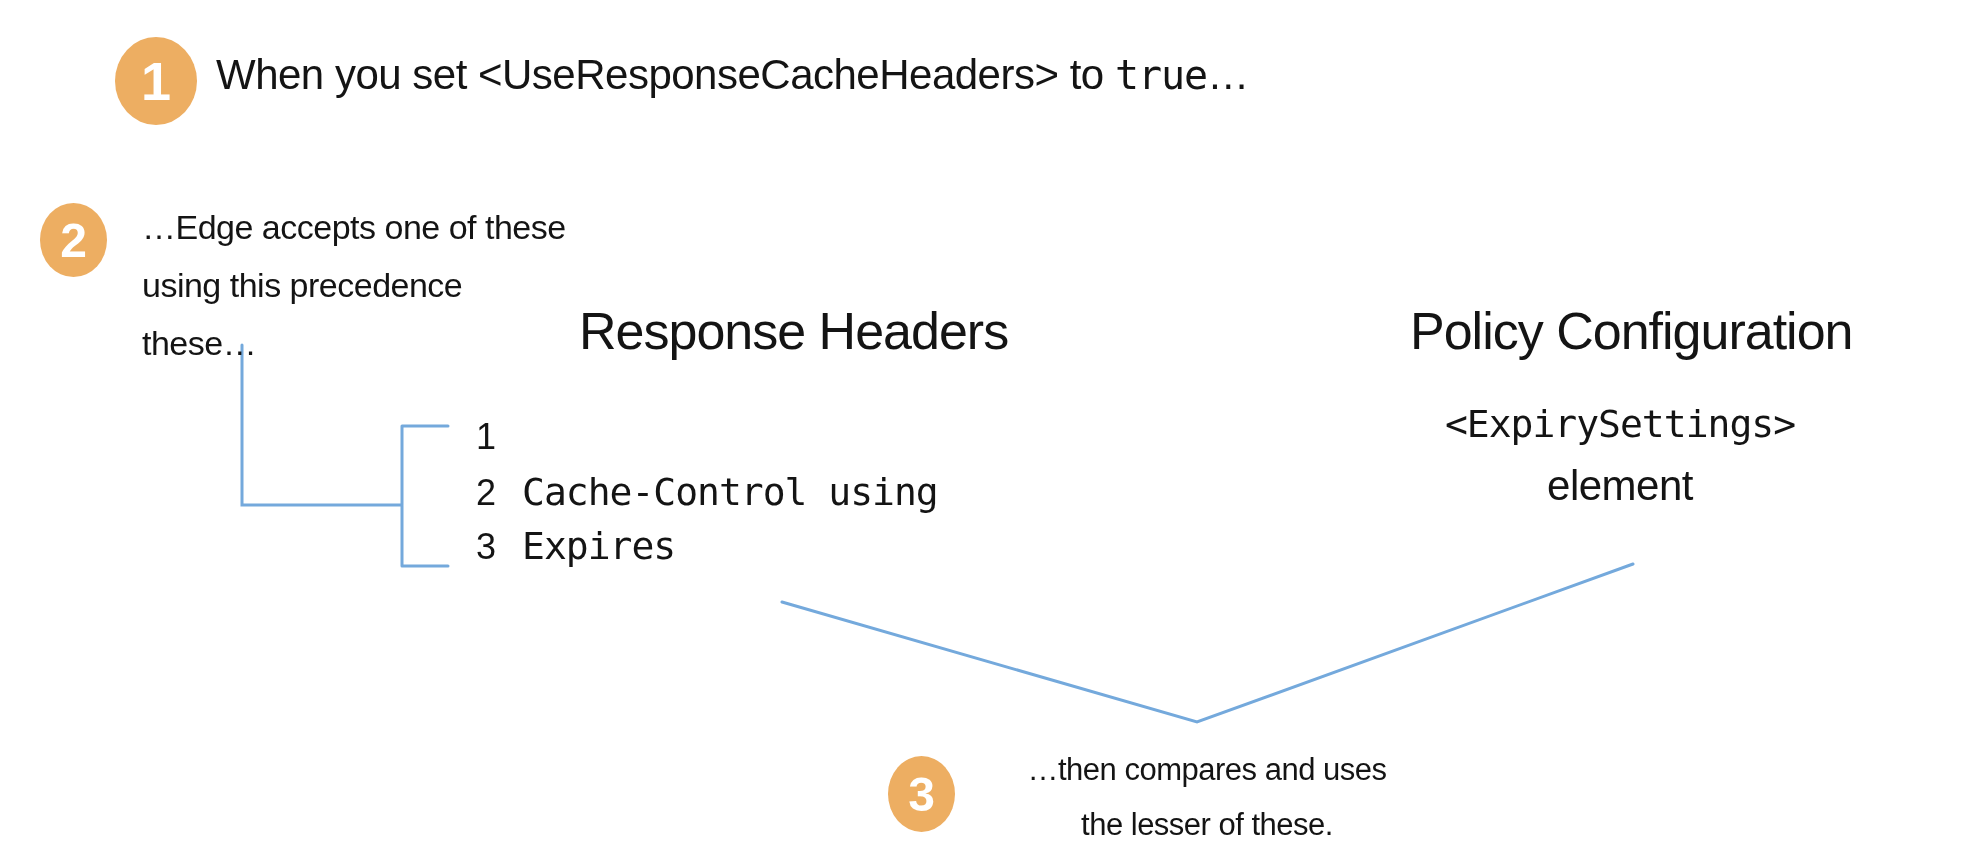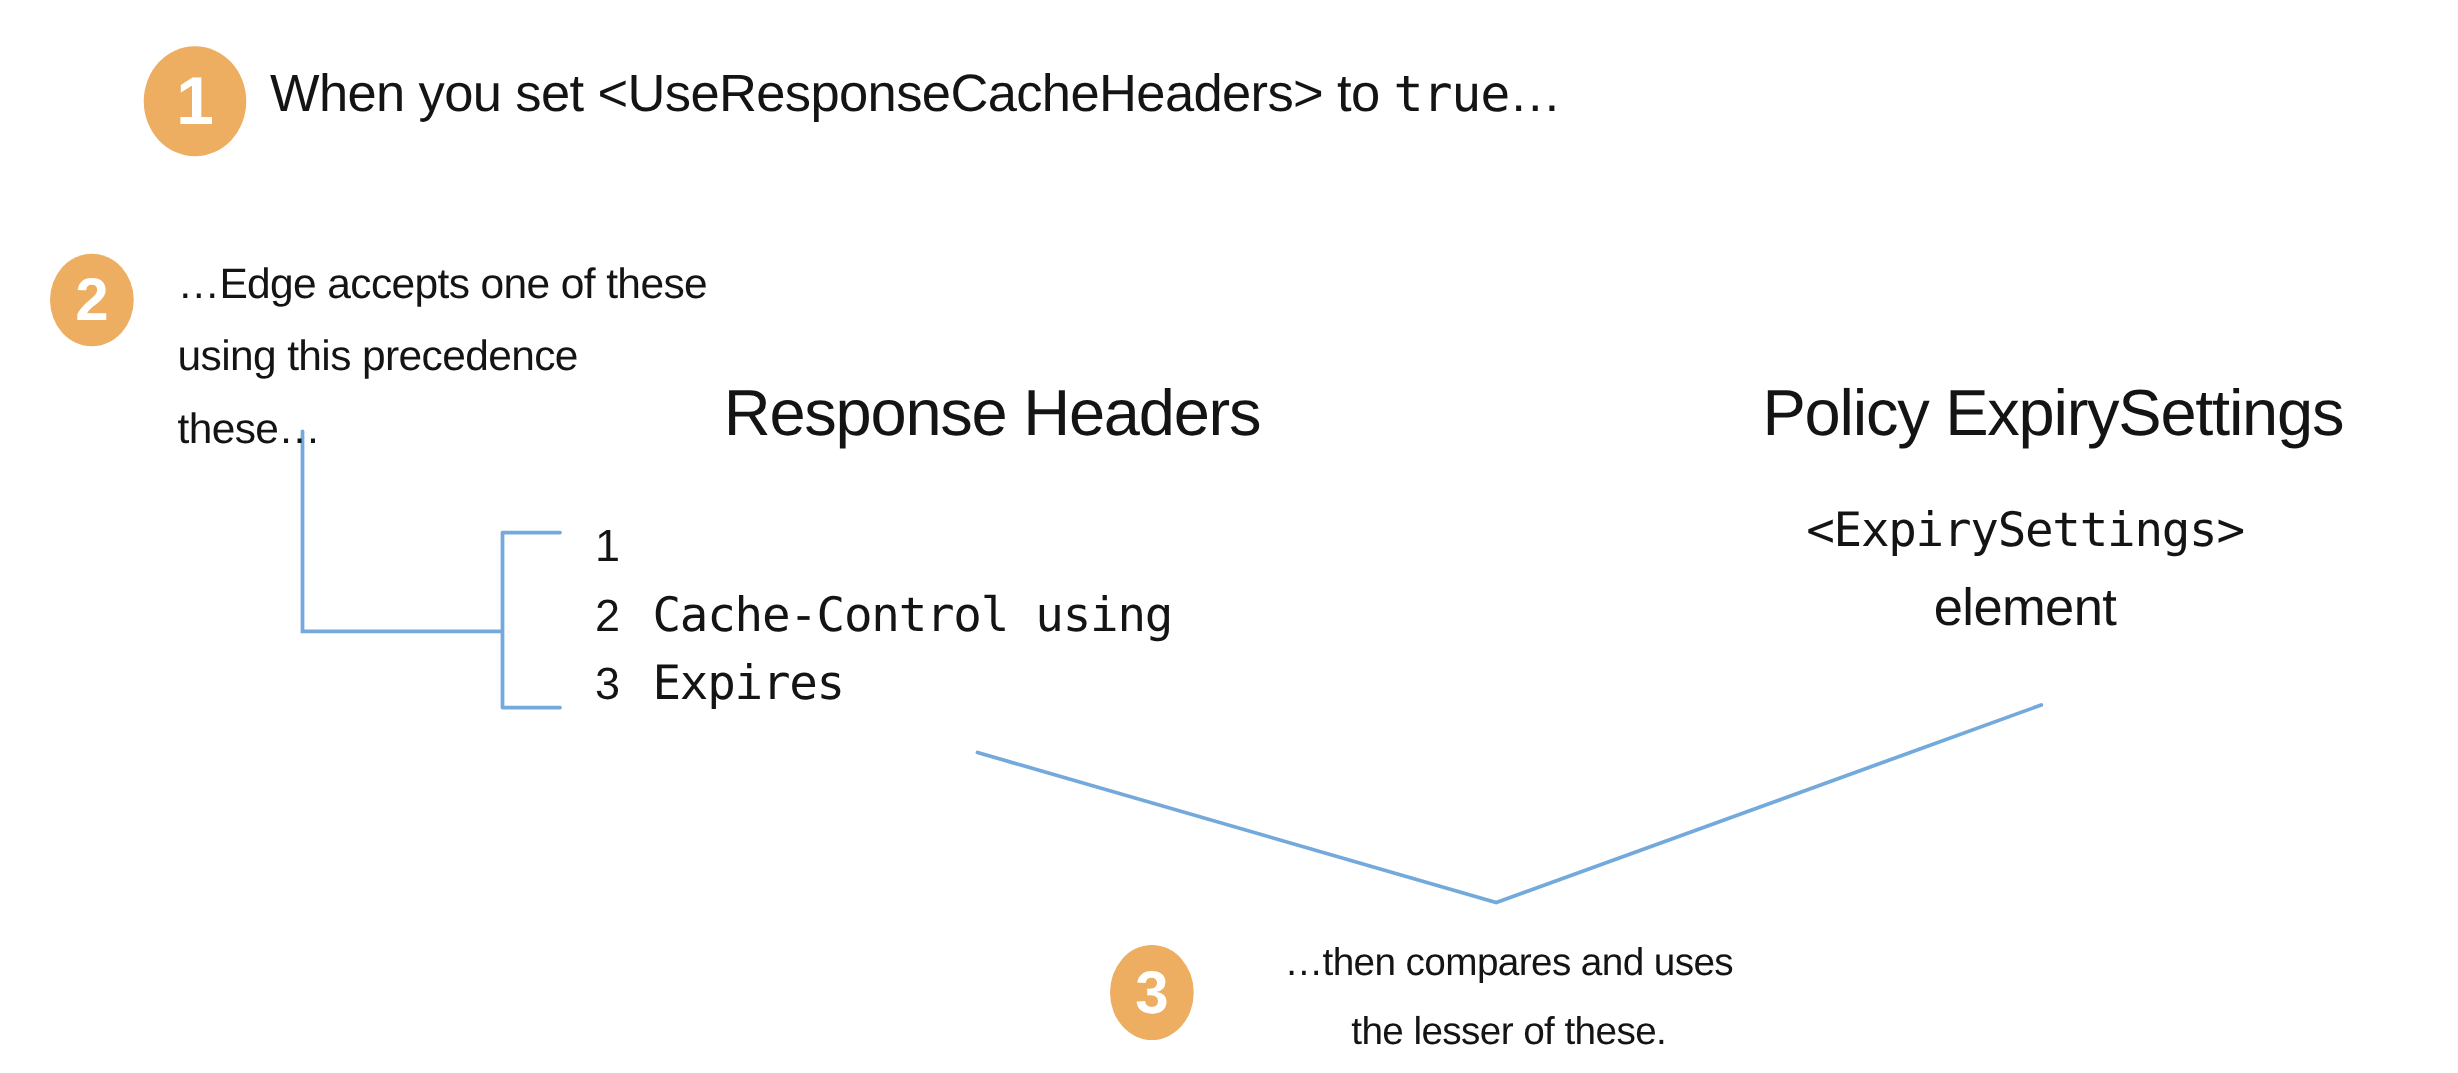--- a/index.html
+++ b/index.html
@@ -113,21 +113,21 @@
   <div class="badge badge-2">
     <span>2</span>
   </div>
   <div class="step2-text">
     <div>…Edge accepts one of these</div>
     <div>using this precedence</div>
     <div>these…</div>
   </div>
 
   <div class="column-heading heading-response">Response Headers</div>
-  <div class="column-heading heading-policy">Policy ExpirySettings</div>
+  <div class="column-heading heading-policy">Policy Configuration</div>
 
   <div class="precedence-list">
     <div class="precedence-item">
       <span class="rank">1</span>
     </div>
     <div class="precedence-item">
       <span class="rank">2</span>
       <span class="val">Cache-Control using</span>
     </div>
     <div class="precedence-item">

